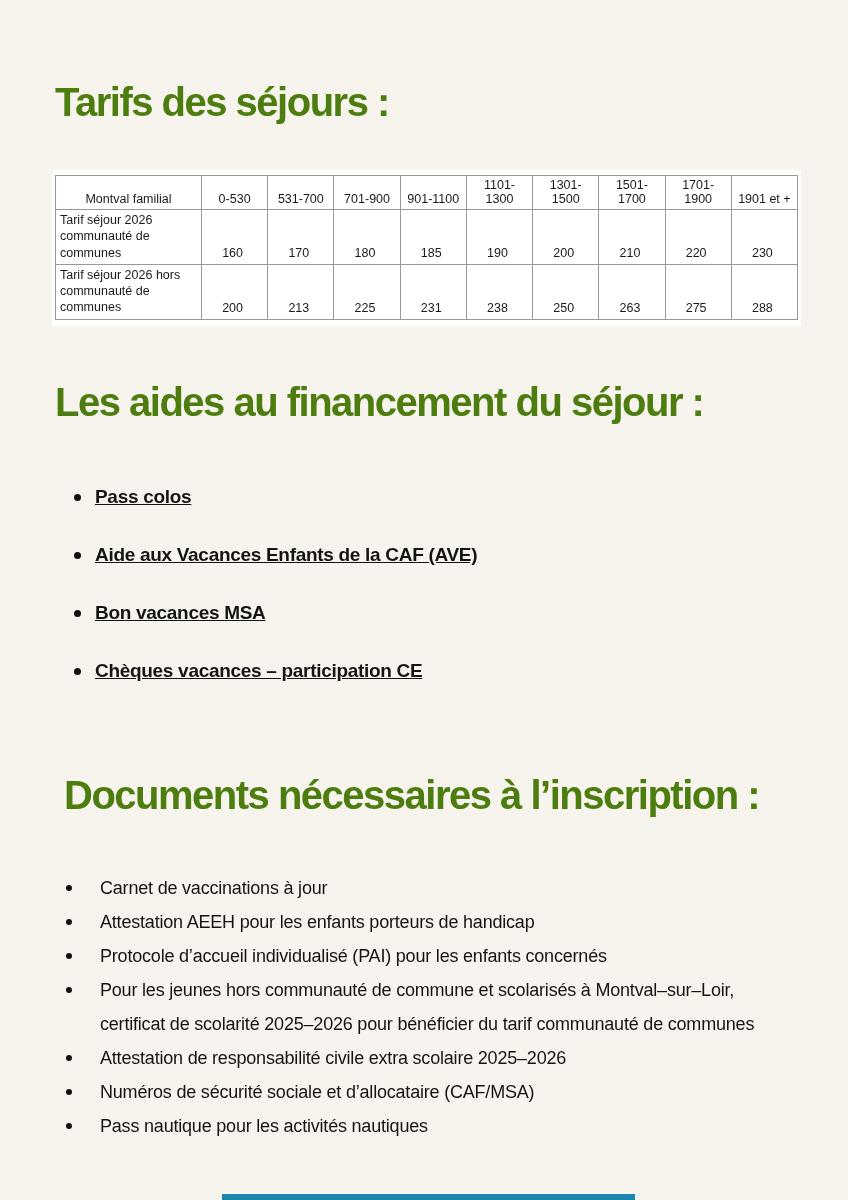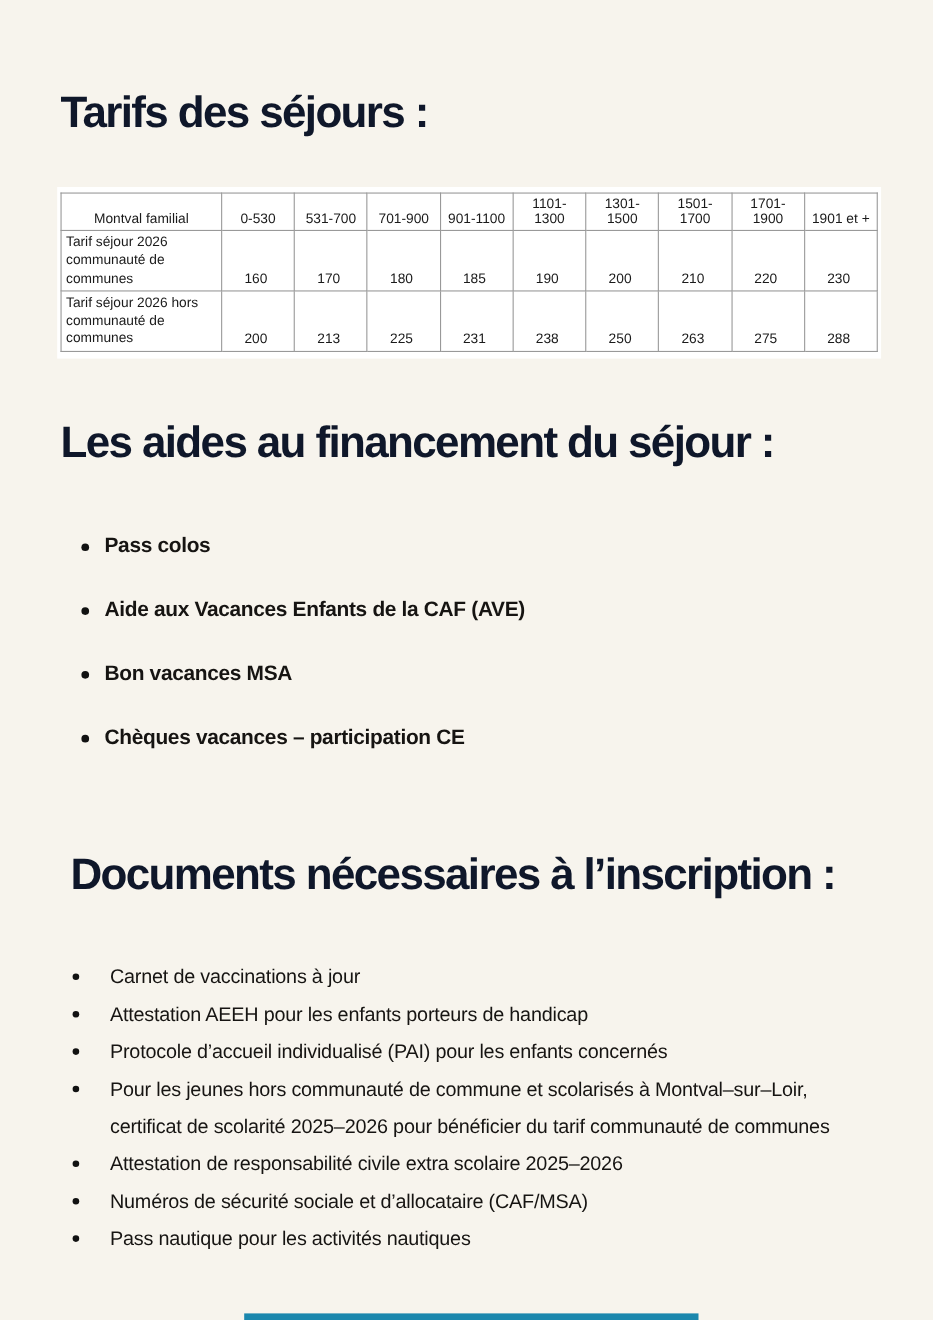--- a/index.html
+++ b/index.html
@@ -6,21 +6,21 @@
   html, body { width: 848px; height: 1200px; }
   body {
     position: relative;
     background: #f7f4ed;
     font-family: "Liberation Sans", sans-serif;
     color: #161412;
     overflow: hidden;
   }
   .heading {
     position: absolute;
-    color: #0f172a;
+    color: #4d7c0f;
     font-weight: 800;
     font-size: 40px;
     letter-spacing: -1.5px;
     line-height: 1.05;
     white-space: nowrap;
   }
   #tarifs-title    { left: 55px; top: 81px; }
   #aides-title     { left: 55px; top: 381px; }
   #documents-title { left: 64px; top: 774px; }
 
@@ -54,20 +54,21 @@
   }
 
   #aides-list { left: 74px; top: 486px; }
   #aides-list li {
     font-weight: bold;
     font-size: 19px;
     letter-spacing: -0.3px;
     line-height: 22px;
     margin-bottom: 36px;
     align-items: center;
+    text-decoration: underline;
   }
   #aides-list .dot { width: 7px; height: 7px; margin-right: 14px; }
 
   #documents-list { left: 66px; top: 871px; width: 730px; }
   #documents-list li {
     font-size: 18px;
     letter-spacing: -0.2px;
     line-height: 34px;
     font-weight: 500;
     gap: 12px;

